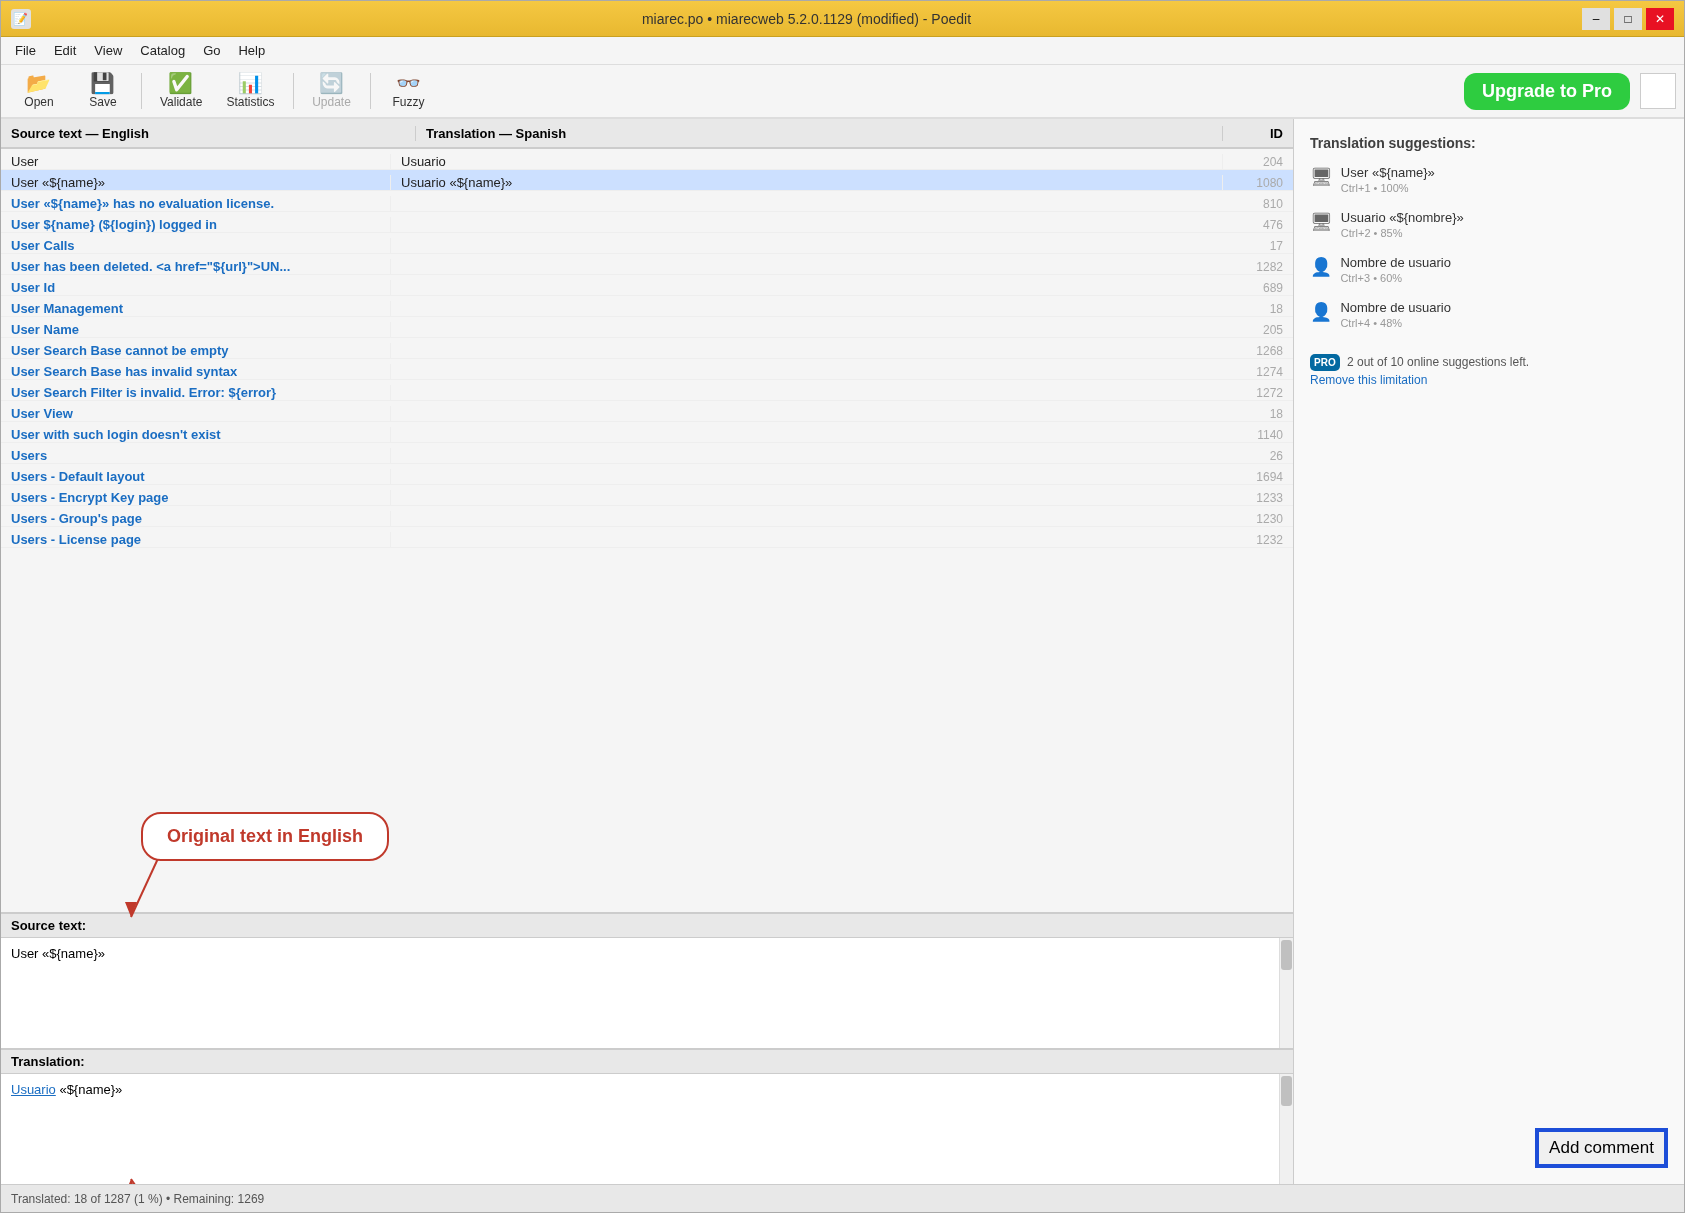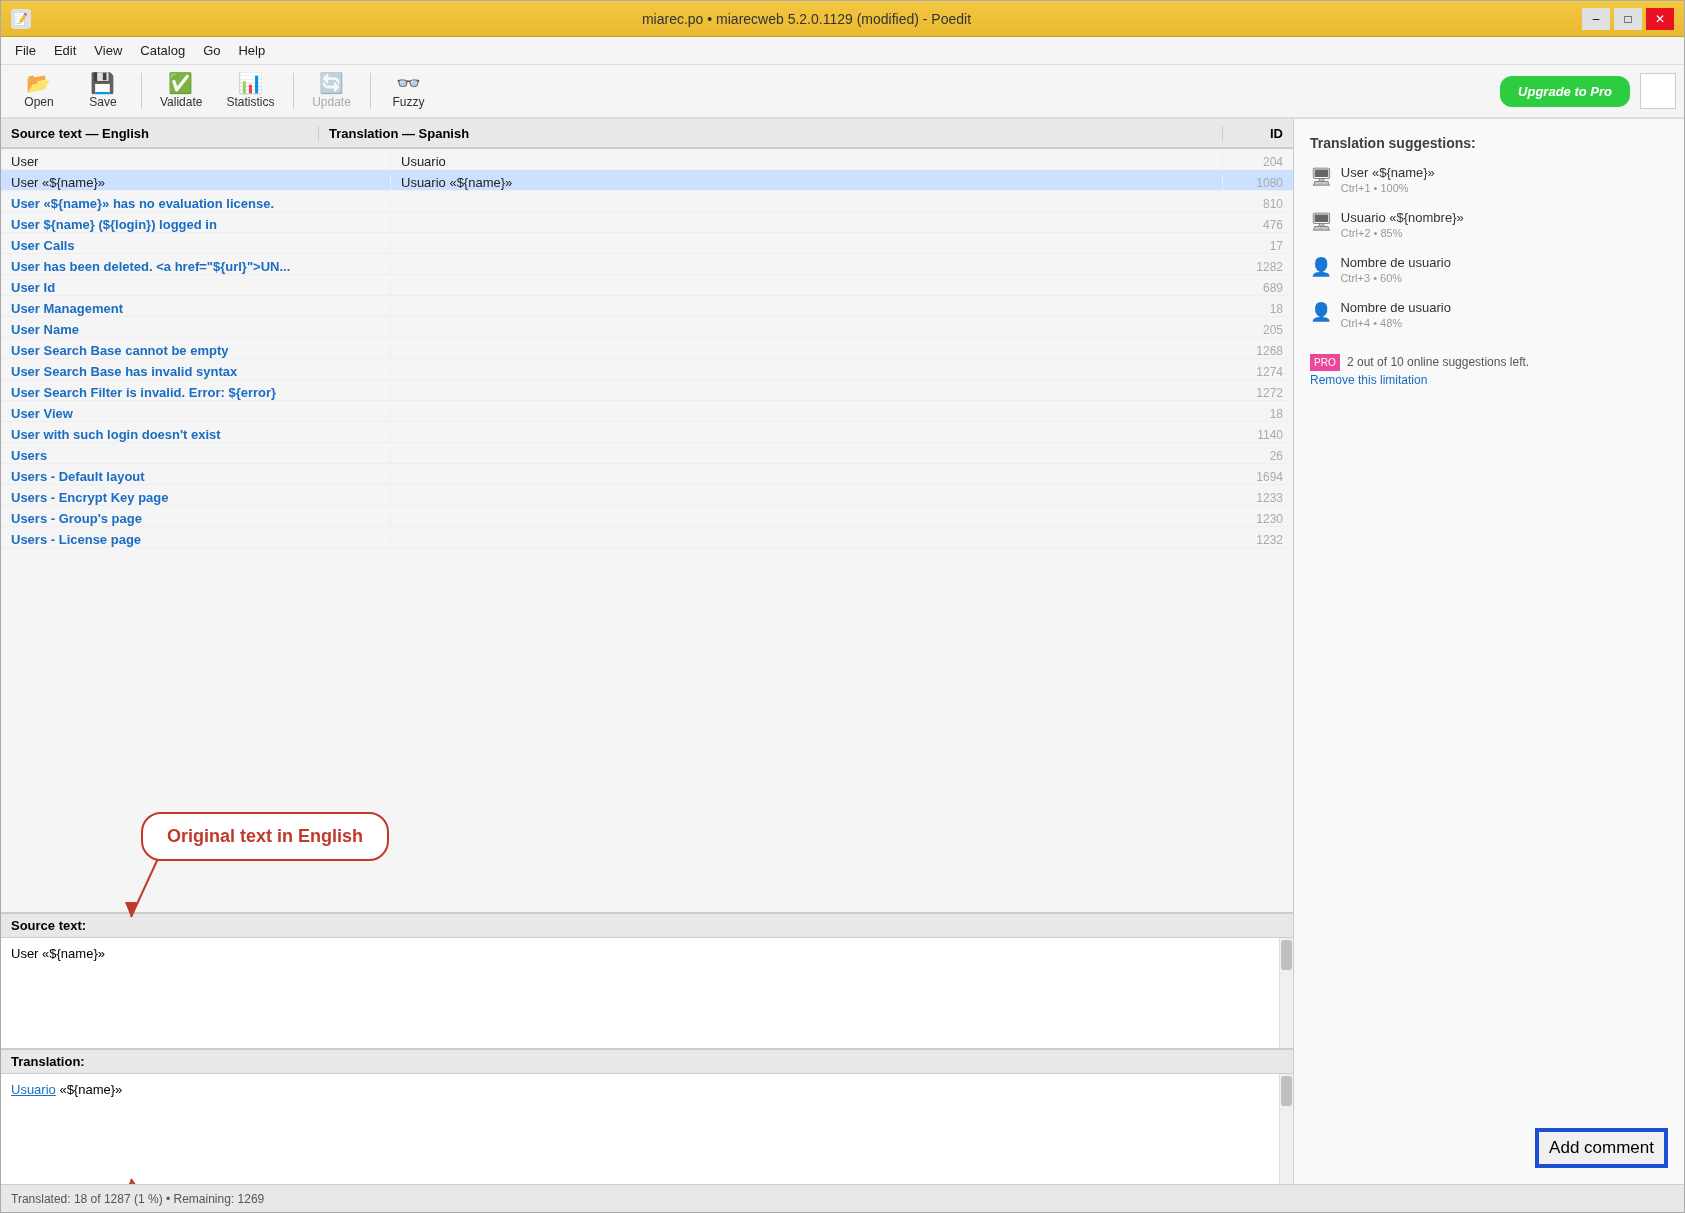--- a/index.html
+++ b/index.html
@@ -112,25 +112,24 @@
       height: 36px;
       background: #ccc;
       margin: 0 4px;
     }
     .upgrade-btn {
       margin-left: auto;
       background: #2ecc40;
       color: white;
       border: none;
       padding: 8px 18px;
-      font-size: 13px;
+      font-size: 18px;
       font-weight: bold;
       border-radius: 12px;
       cursor: pointer;
-      font-style: italic;
     }
     .white-square-btn {
       width: 36px;
       height: 36px;
       border: 1px solid #ccc;
       background: white;
       margin-left: 6px;
       cursor: pointer;
     }
     
@@ -156,21 +155,21 @@
     }
     .table-header {
       display: flex;
       background: #e8e8e8;
       border-bottom: 2px solid #ccc;
       height: 30px;
       align-items: center;
       flex-shrink: 0;
     }
     .table-header .col-source {
-      width: 318px;
+      width: 415px;
       padding: 0 10px;
       font-weight: bold;
       font-size: 13px;
       border-right: 1px solid #ccc;
     }
     .table-header .col-trans {
       flex: 1;
       padding: 0 10px;
       font-weight: bold;
       font-size: 13px;
@@ -291,26 +290,26 @@
       color: #333;
       cursor: pointer;
     }
     .suggestion-sub {
       font-size: 11px;
       color: #999;
       margin-top: 2px;
     }
     .pro-badge {
       display: inline-block;
-      background: #ec4899;
+      background: #0369a1;
       color: white;
       font-size: 10px;
-      font-weight: normal;
+      font-weight: bold;
       padding: 1px 4px;
-      border-radius: 0;
+      border-radius: 5px;
       margin-right: 4px;
     }
     .suggestions-limit {
       margin-top: 8px;
       font-size: 12px;
       color: #555;
       line-height: 1.5;
     }
     .remove-limitation-link {
       color: #1a6dc2;

